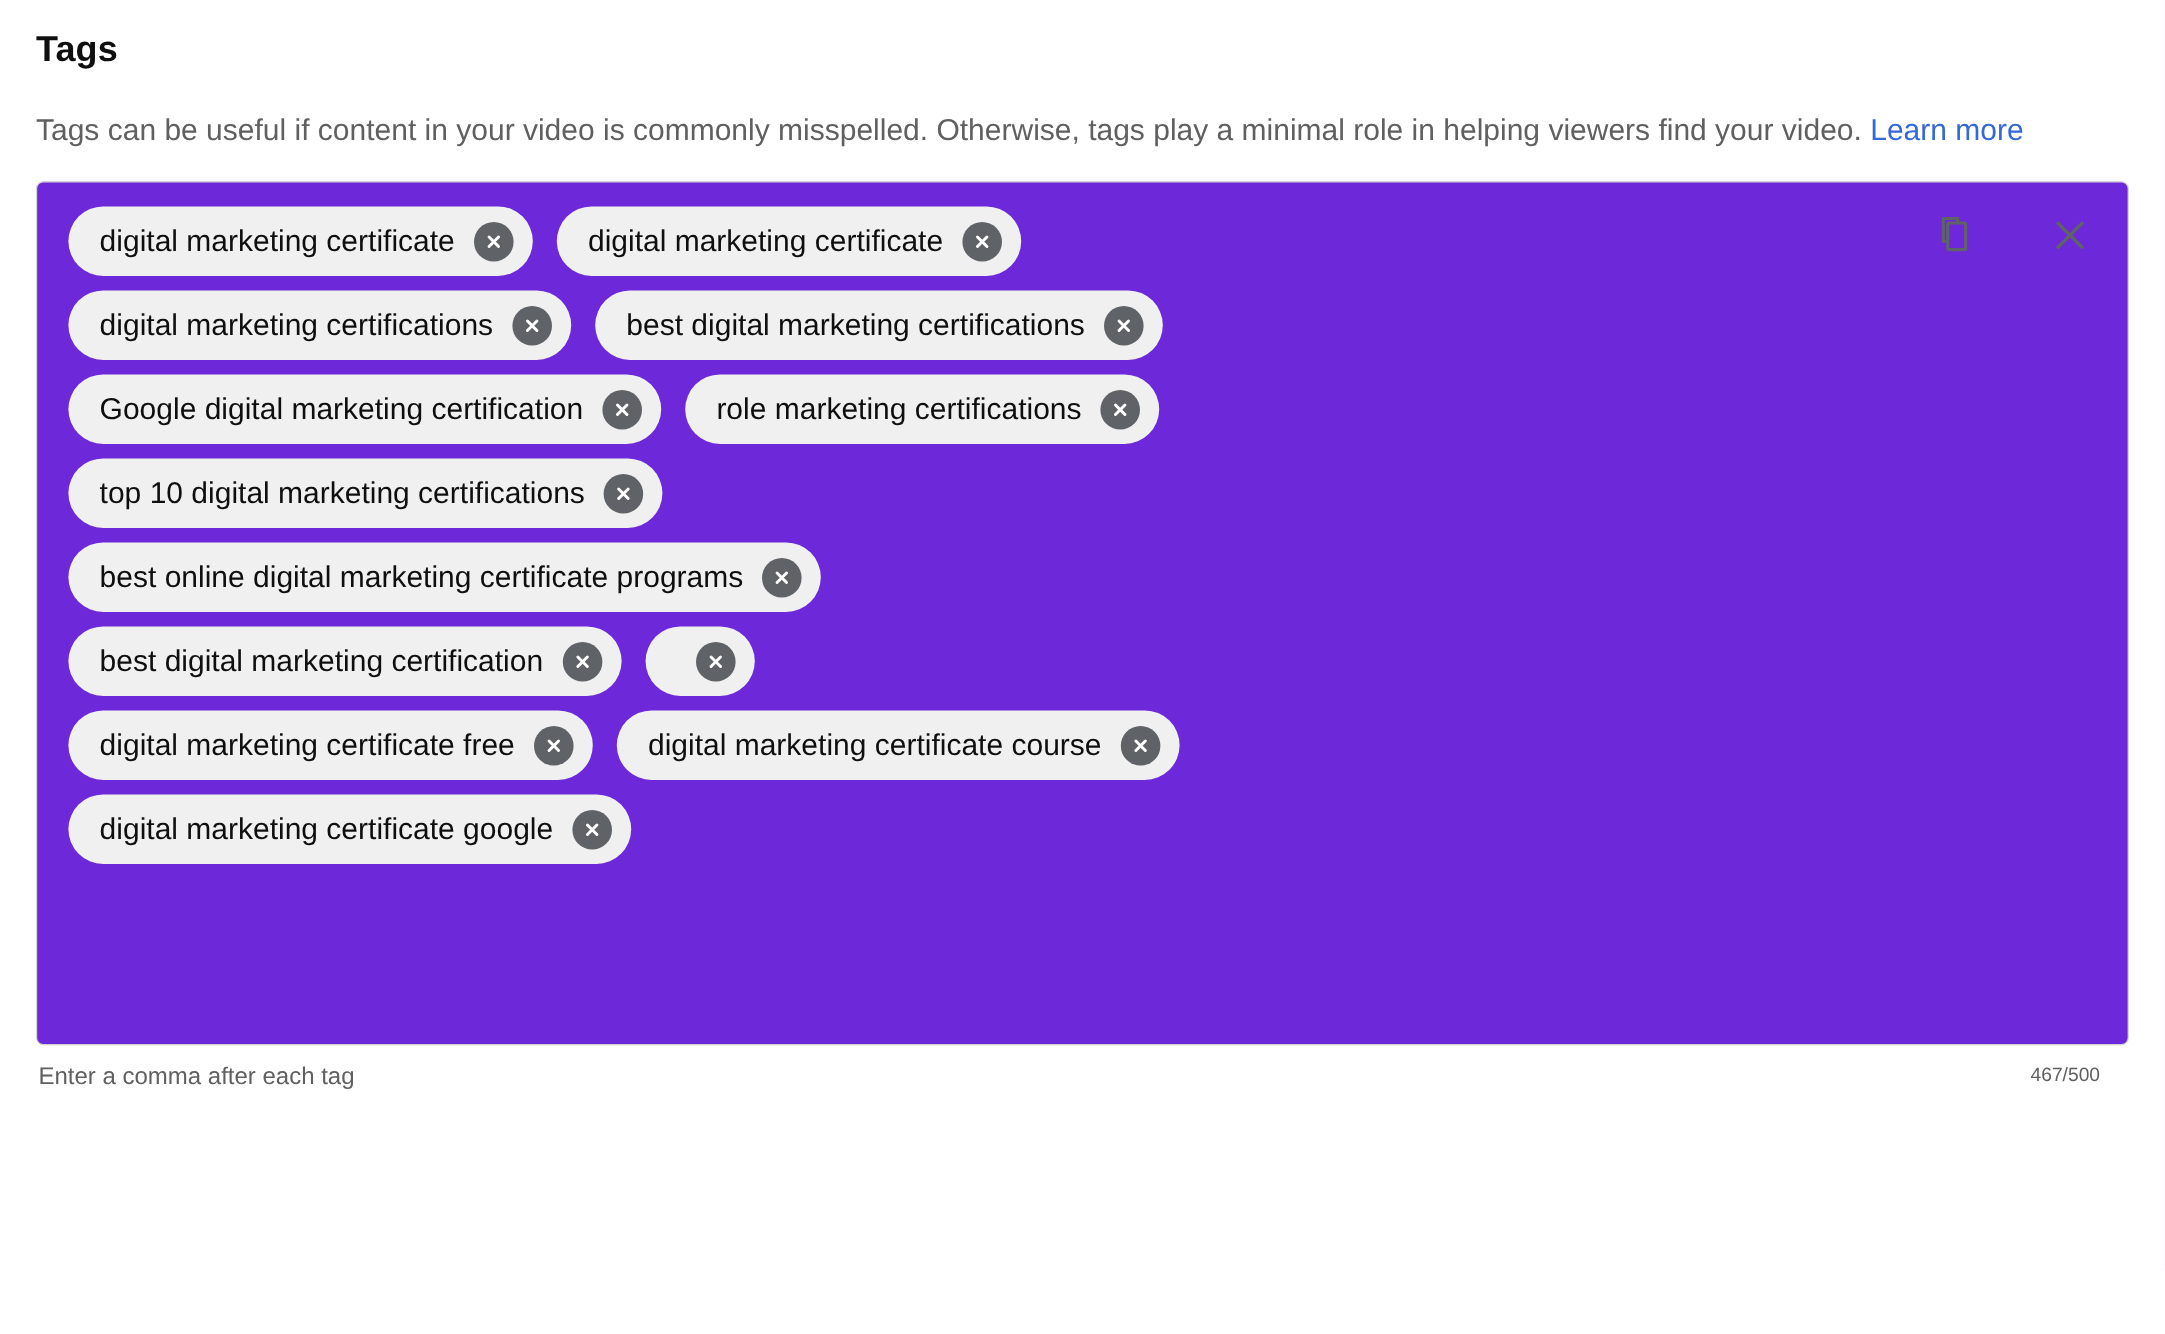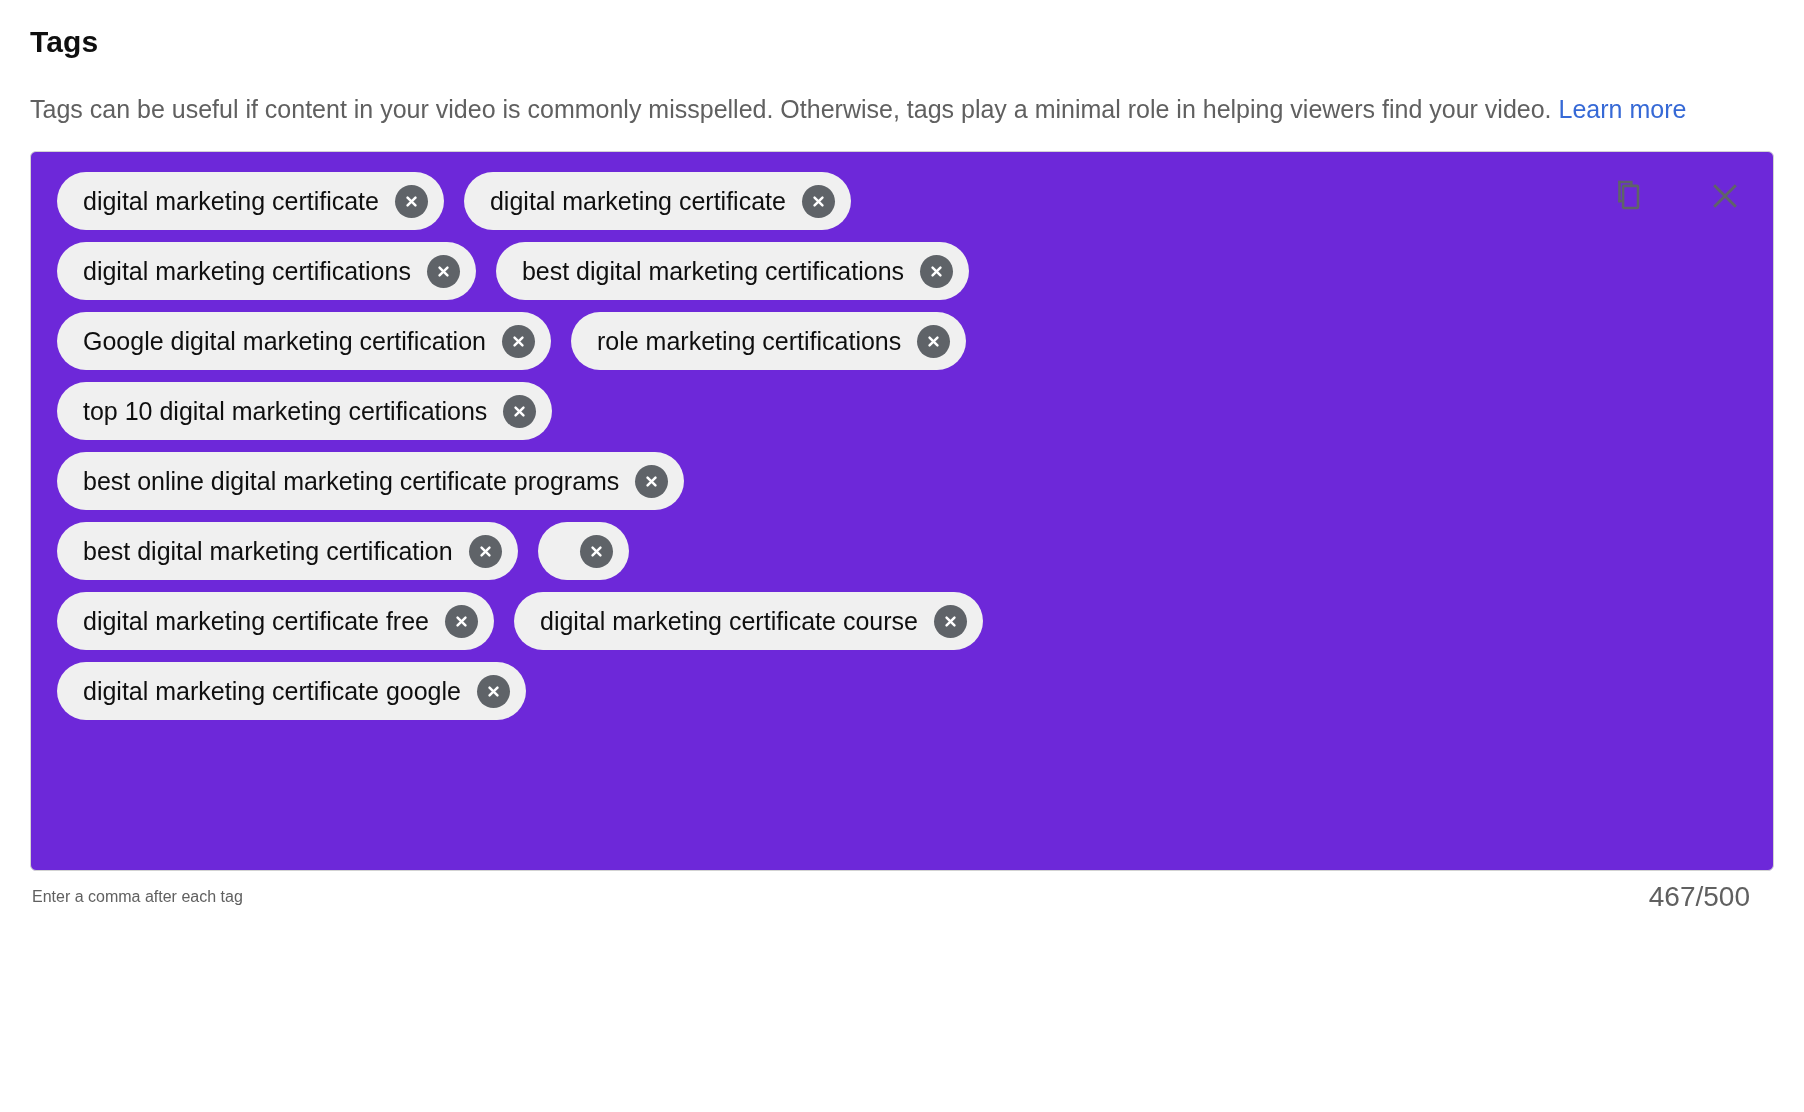--- a/index.html
+++ b/index.html
@@ -123,27 +123,27 @@
   }
   .action-icon svg { display: block; }
 
   .footer {
     display: flex;
     align-items: flex-start;
     justify-content: space-between;
     padding: 10px 4px 0 2px;
   }
   .helper-text {
-    font-size: 16px;
+    font-size: 20px;
     line-height: 32px;
     color: #606060;
     font-weight: 400;
   }
   .counter-text {
-    font-size: 28px;
+    font-size: 16px;
     line-height: 32px;
     color: #606060;
     font-weight: 400;
     padding-right: 20px;
   }
 </style>
 </head>
 <body>
 
 <div class="page">

